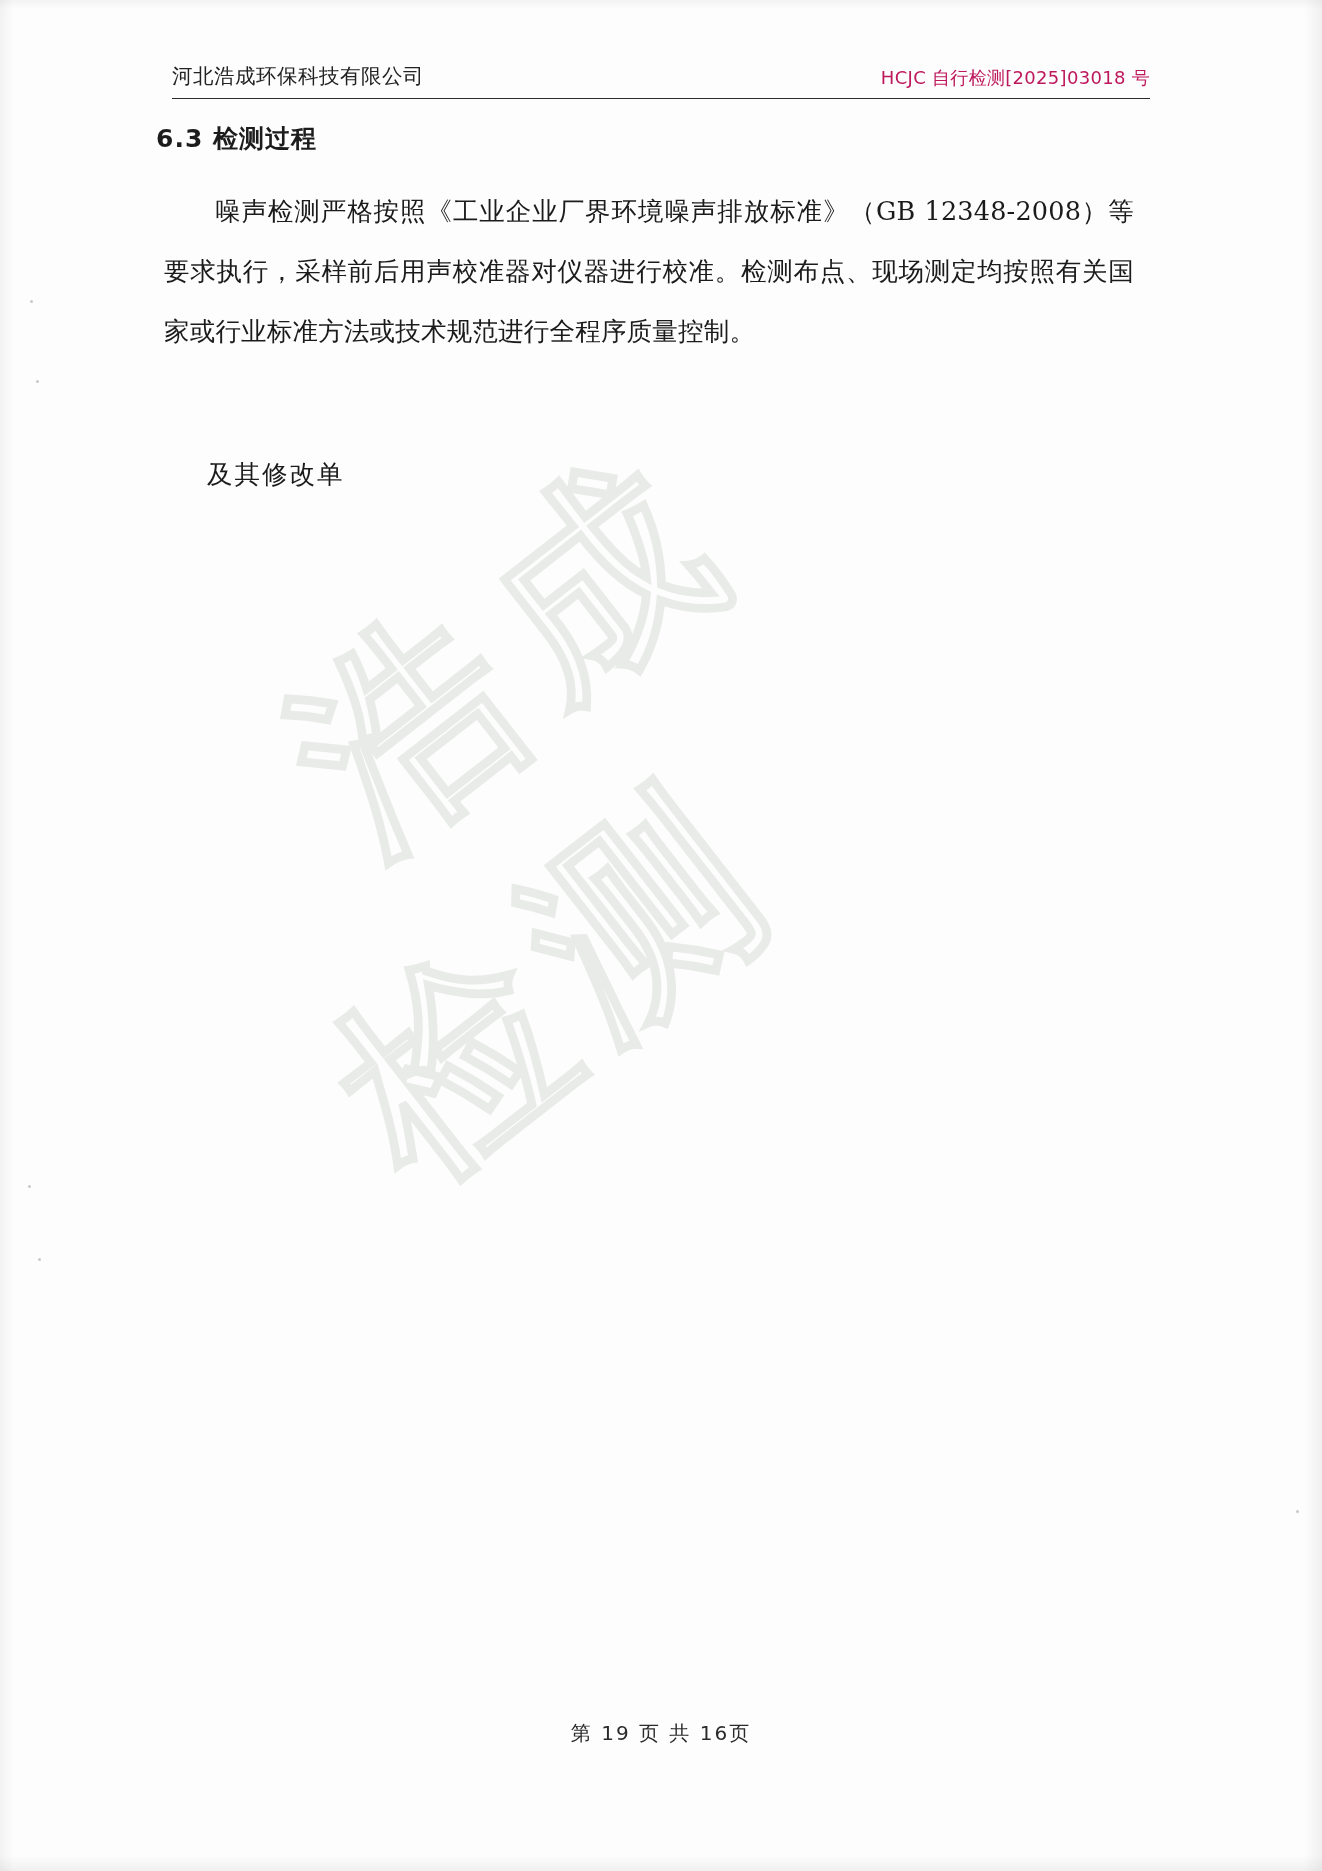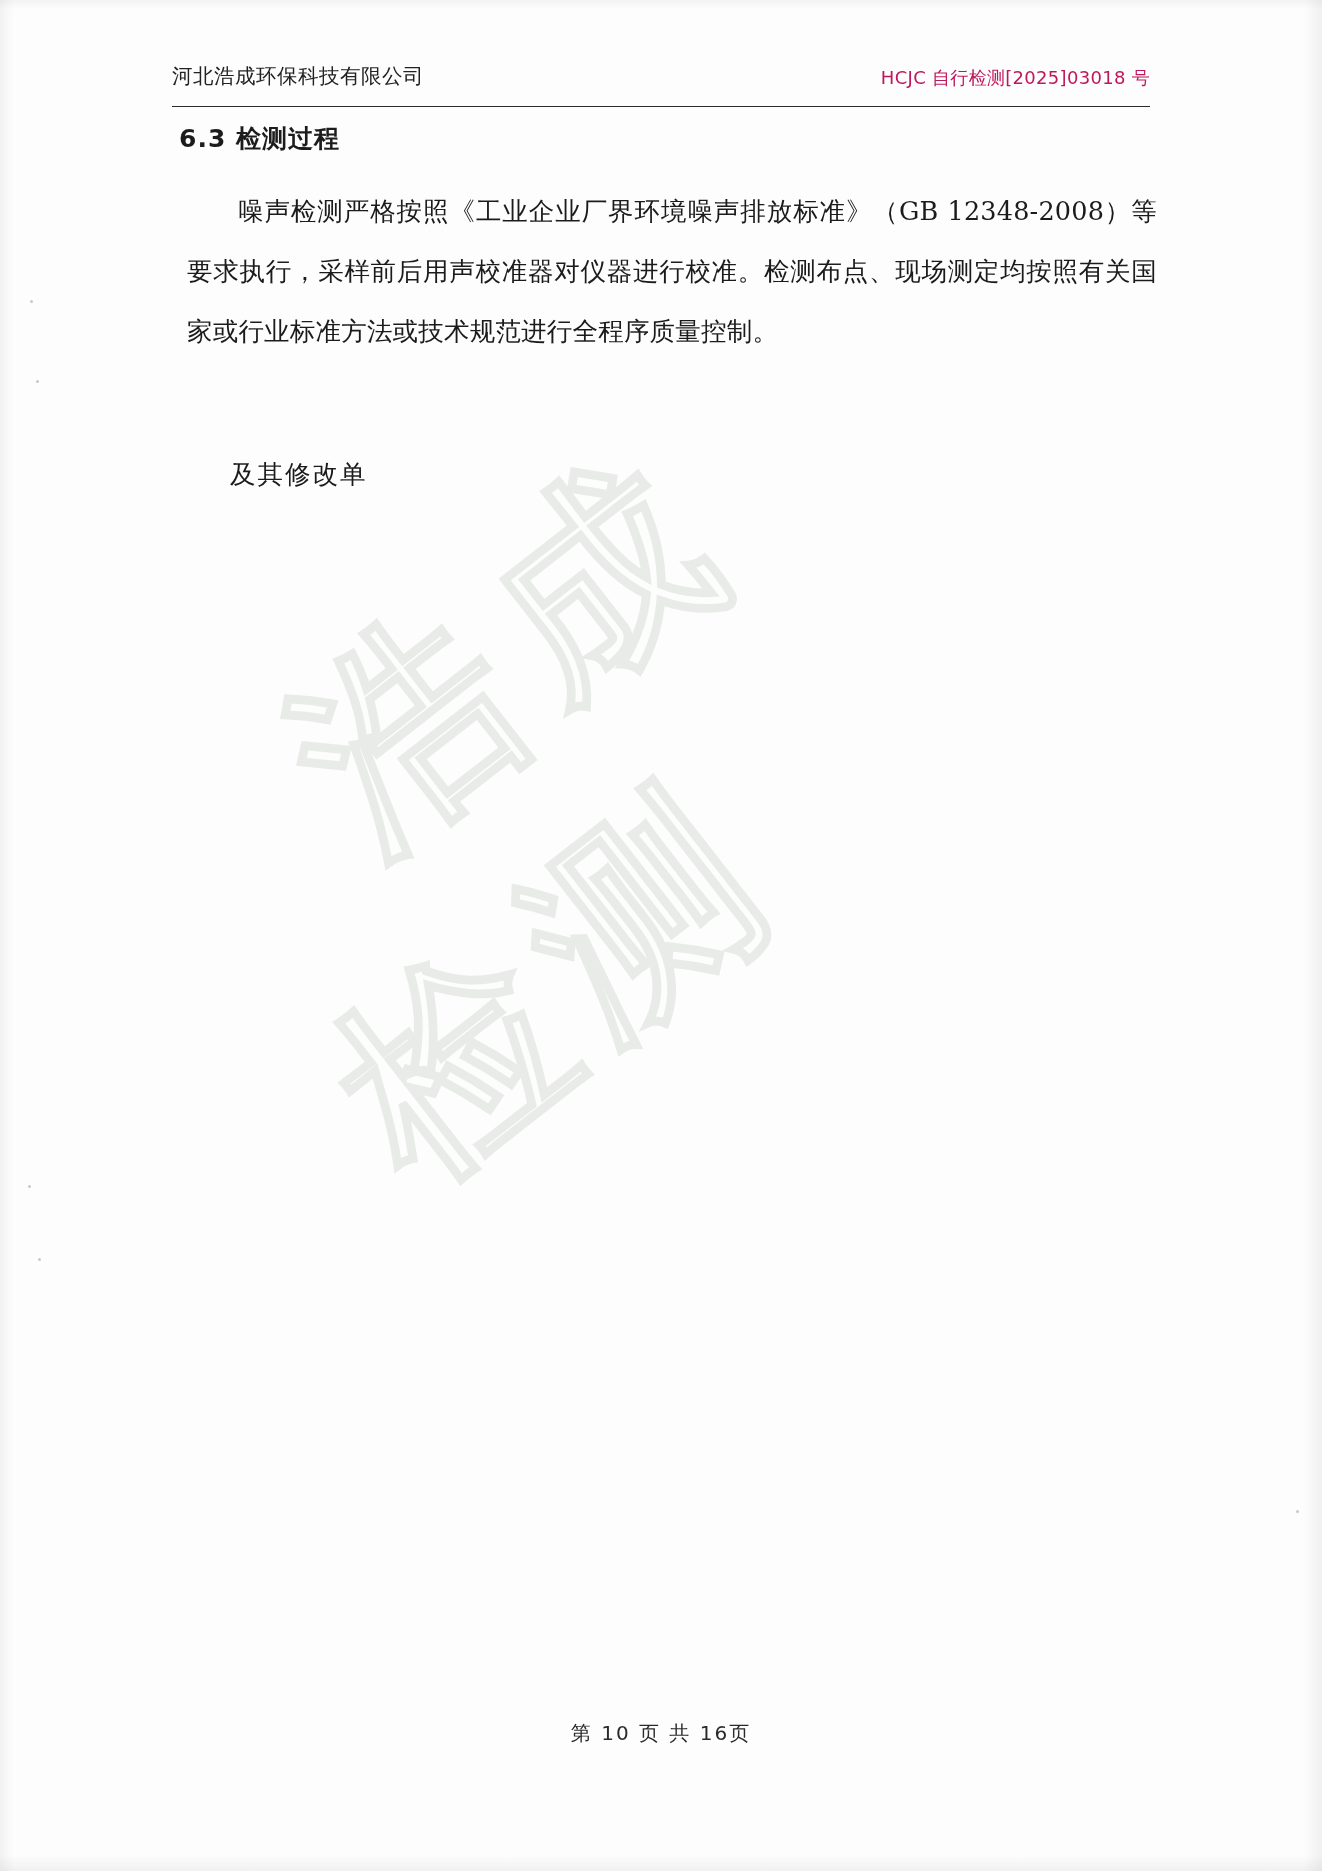--- a/index.html
+++ b/index.html
@@ -57,41 +57,41 @@
 
   
   .header {
     position: absolute;
     top: 62px;
     left: 172px;
     width: 978px;
     display: flex;
     justify-content: space-between;
     align-items: flex-end;
-    padding-bottom: 16px;
+    padding-bottom: 8px;
     border-bottom: 1.6px solid #2b2b2b;
   }
   .header-left {
     font-family: "DejaVu Sans", "Liberation Sans", sans-serif;
     font-size: 20.5px;
     color: #222;
     letter-spacing: 0.5px;
   }
   .header-right {
     font-family: "DejaVu Sans", "Liberation Sans", sans-serif;
     font-size: 18px;
     color: #be185d;
     letter-spacing: 0.3px;
   }
 
   
   .content {
     position: absolute;
     top: 122px;
-    left: 179px;
+    left: 156px;
     width: 978px;
   }
   .section-title {
     font-family: "DejaVu Sans", "Liberation Sans", sans-serif;
     font-size: 25px;
     color: #1c1c1c;
     margin: 0 0 26px 0;
     letter-spacing: 1px;
   }
   .para {
@@ -181,15 +181,15 @@
     <div class="wm-text wm-1">浩成</div>
     <div class="wm-text wm-2">检测</div>
   </div>
 
   <div class="content">
     <h2 class="section-title">6.3 检测过程</h2>
     <p class="para spaced">噪声检测严格按照《工业企业厂界环境噪声排放标准》（GB 12348-2008）等要求执行，采样前后用声校准器对仪器进行校准。检测布点、现场测定均按照有关国家或行业标准方法或技术规范进行全程序质量控制。</p>
     <div class="blank-note">及其修改单</div>
   </div>
 
-  <div class="footer">第 10 页 共 16页</div>
+  <div class="footer">第 19 页 共 16页</div>
 
 </div>
 
 </body></html>

